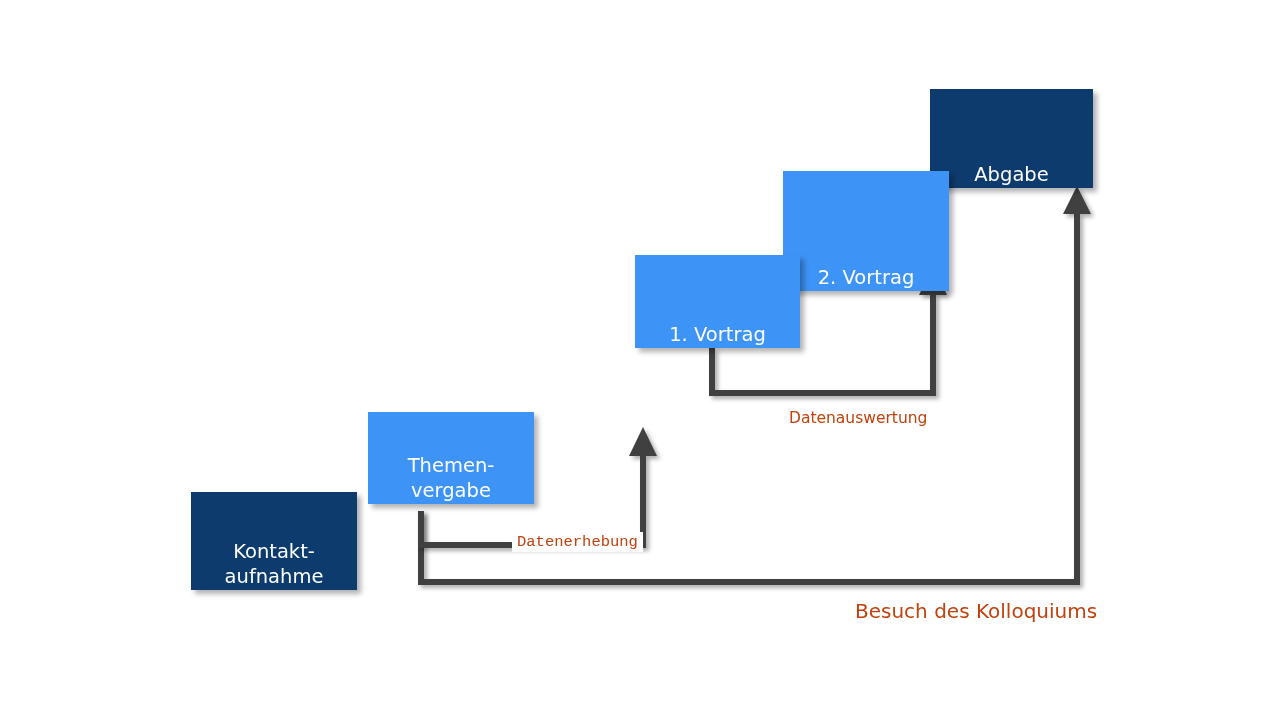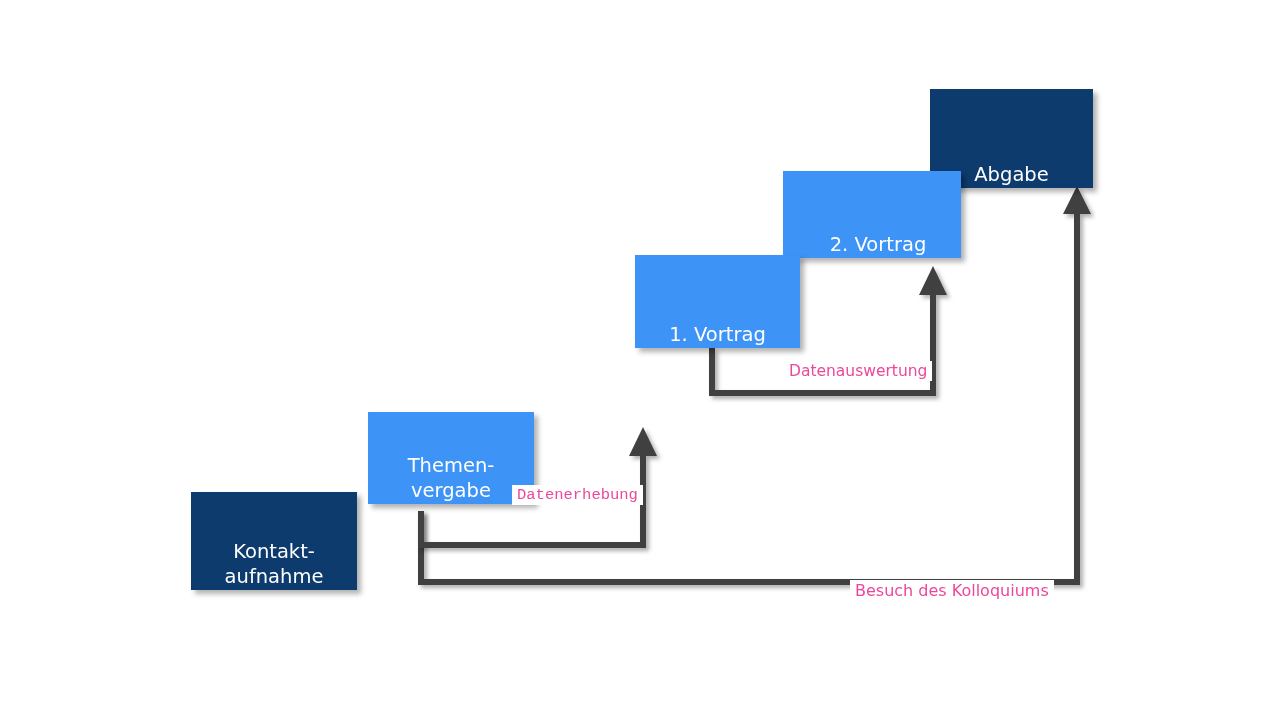--- a/index.html
+++ b/index.html
@@ -56,46 +56,47 @@
     display: block;
     padding: 0 6px;
   }
   .navy { background: #0D3B6E; }
   .lightblue { background: #3D94F6; }
 
   #box-kontakt   { left: 191px; top: 492px; width: 166px; height: 98px;  z-index: 3; }
   #box-themen    { left: 340px; top: 412px; width: 166px; height: 92px;  z-index: 6; margin-left: 28px; }
   #box-expose    { left: 490px; top: 333px; width: 165px; height: 95px;  z-index: 4; }
   #box-vortrag1  { left: 635px; top: 255px; width: 165px; height: 93px;  z-index: 6; }
-  #box-vortrag2  { left: 783px; top: 171px; width: 166px; height: 87px;  z-index: 5; padding-left: 12px; }
+  #box-vortrag2  { left: 783px; top: 171px; width: 166px; height: 120px;  z-index: 5; }
   #box-abgabe    { left: 930px; top:  89px; width: 163px; height: 99px;  z-index: 4; }
 
   
   #arrow-layer {
     position: absolute;
     left: 0;
     top: 0;
     width: 1280px;
     height: 720px;
     z-index: 2;
   }
 
   
   .arrow-label {
     position: absolute;
-    color: #ec4899;
+    color: #c2410c;
     font-size: 15.5px;
     white-space: nowrap;
     background: #ffffff;
     padding: 1px 5px;
     z-index: 7;
+    margin-top: 47px;
   }
   #label-datenerhebung  { left: 512px; top: 485px; font-family: Liberation Mono, monospace; }
   #label-datenauswertung{ left: 784px; top: 361px; }
-  #label-kolloquium     { left: 850px; top: 580px; font-size: 16px; text-align: right; }
+  #label-kolloquium     { left: 850px; top: 551px; font-size: 20px; text-align: right; }
 </style>
 </head>
 <body>
 
 <div id="canvas">
 
 
   <svg id="arrow-layer" viewBox="0 0 1280 720" xmlns="http://www.w3.org/2000/svg">
     <defs>
       <filter id="softshadow" x="-30%" y="-30%" width="170%" height="170%">

